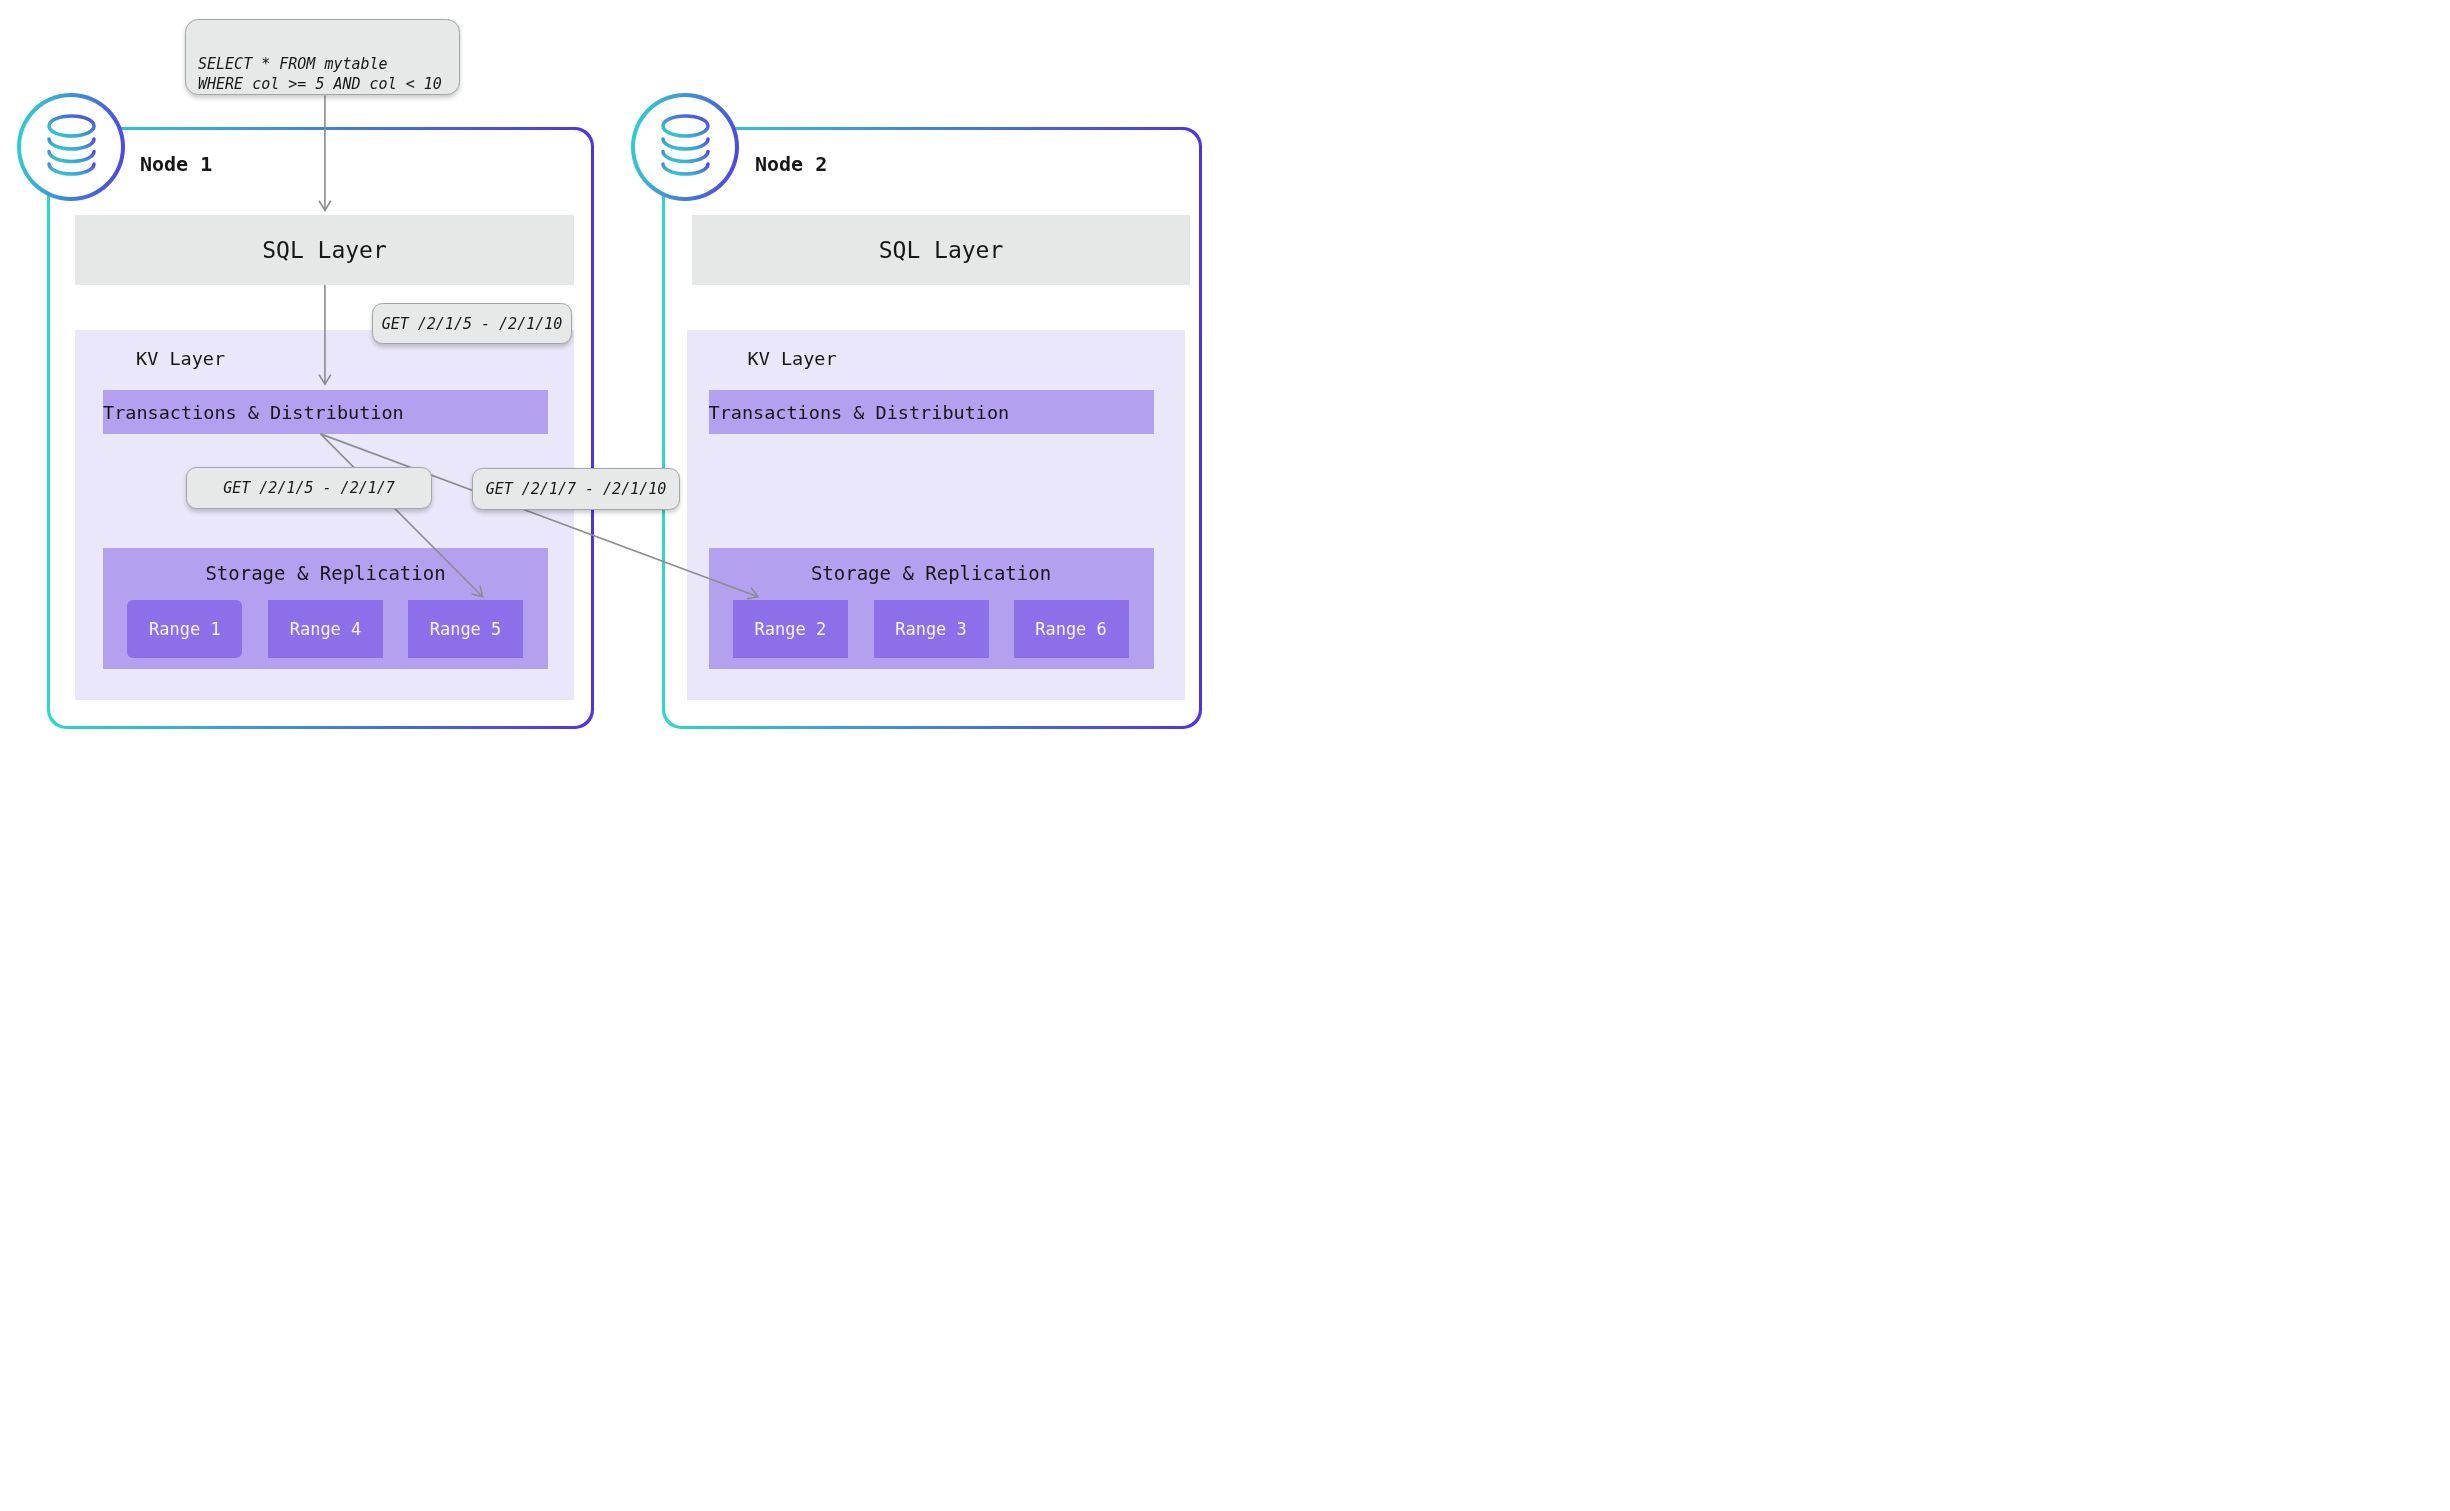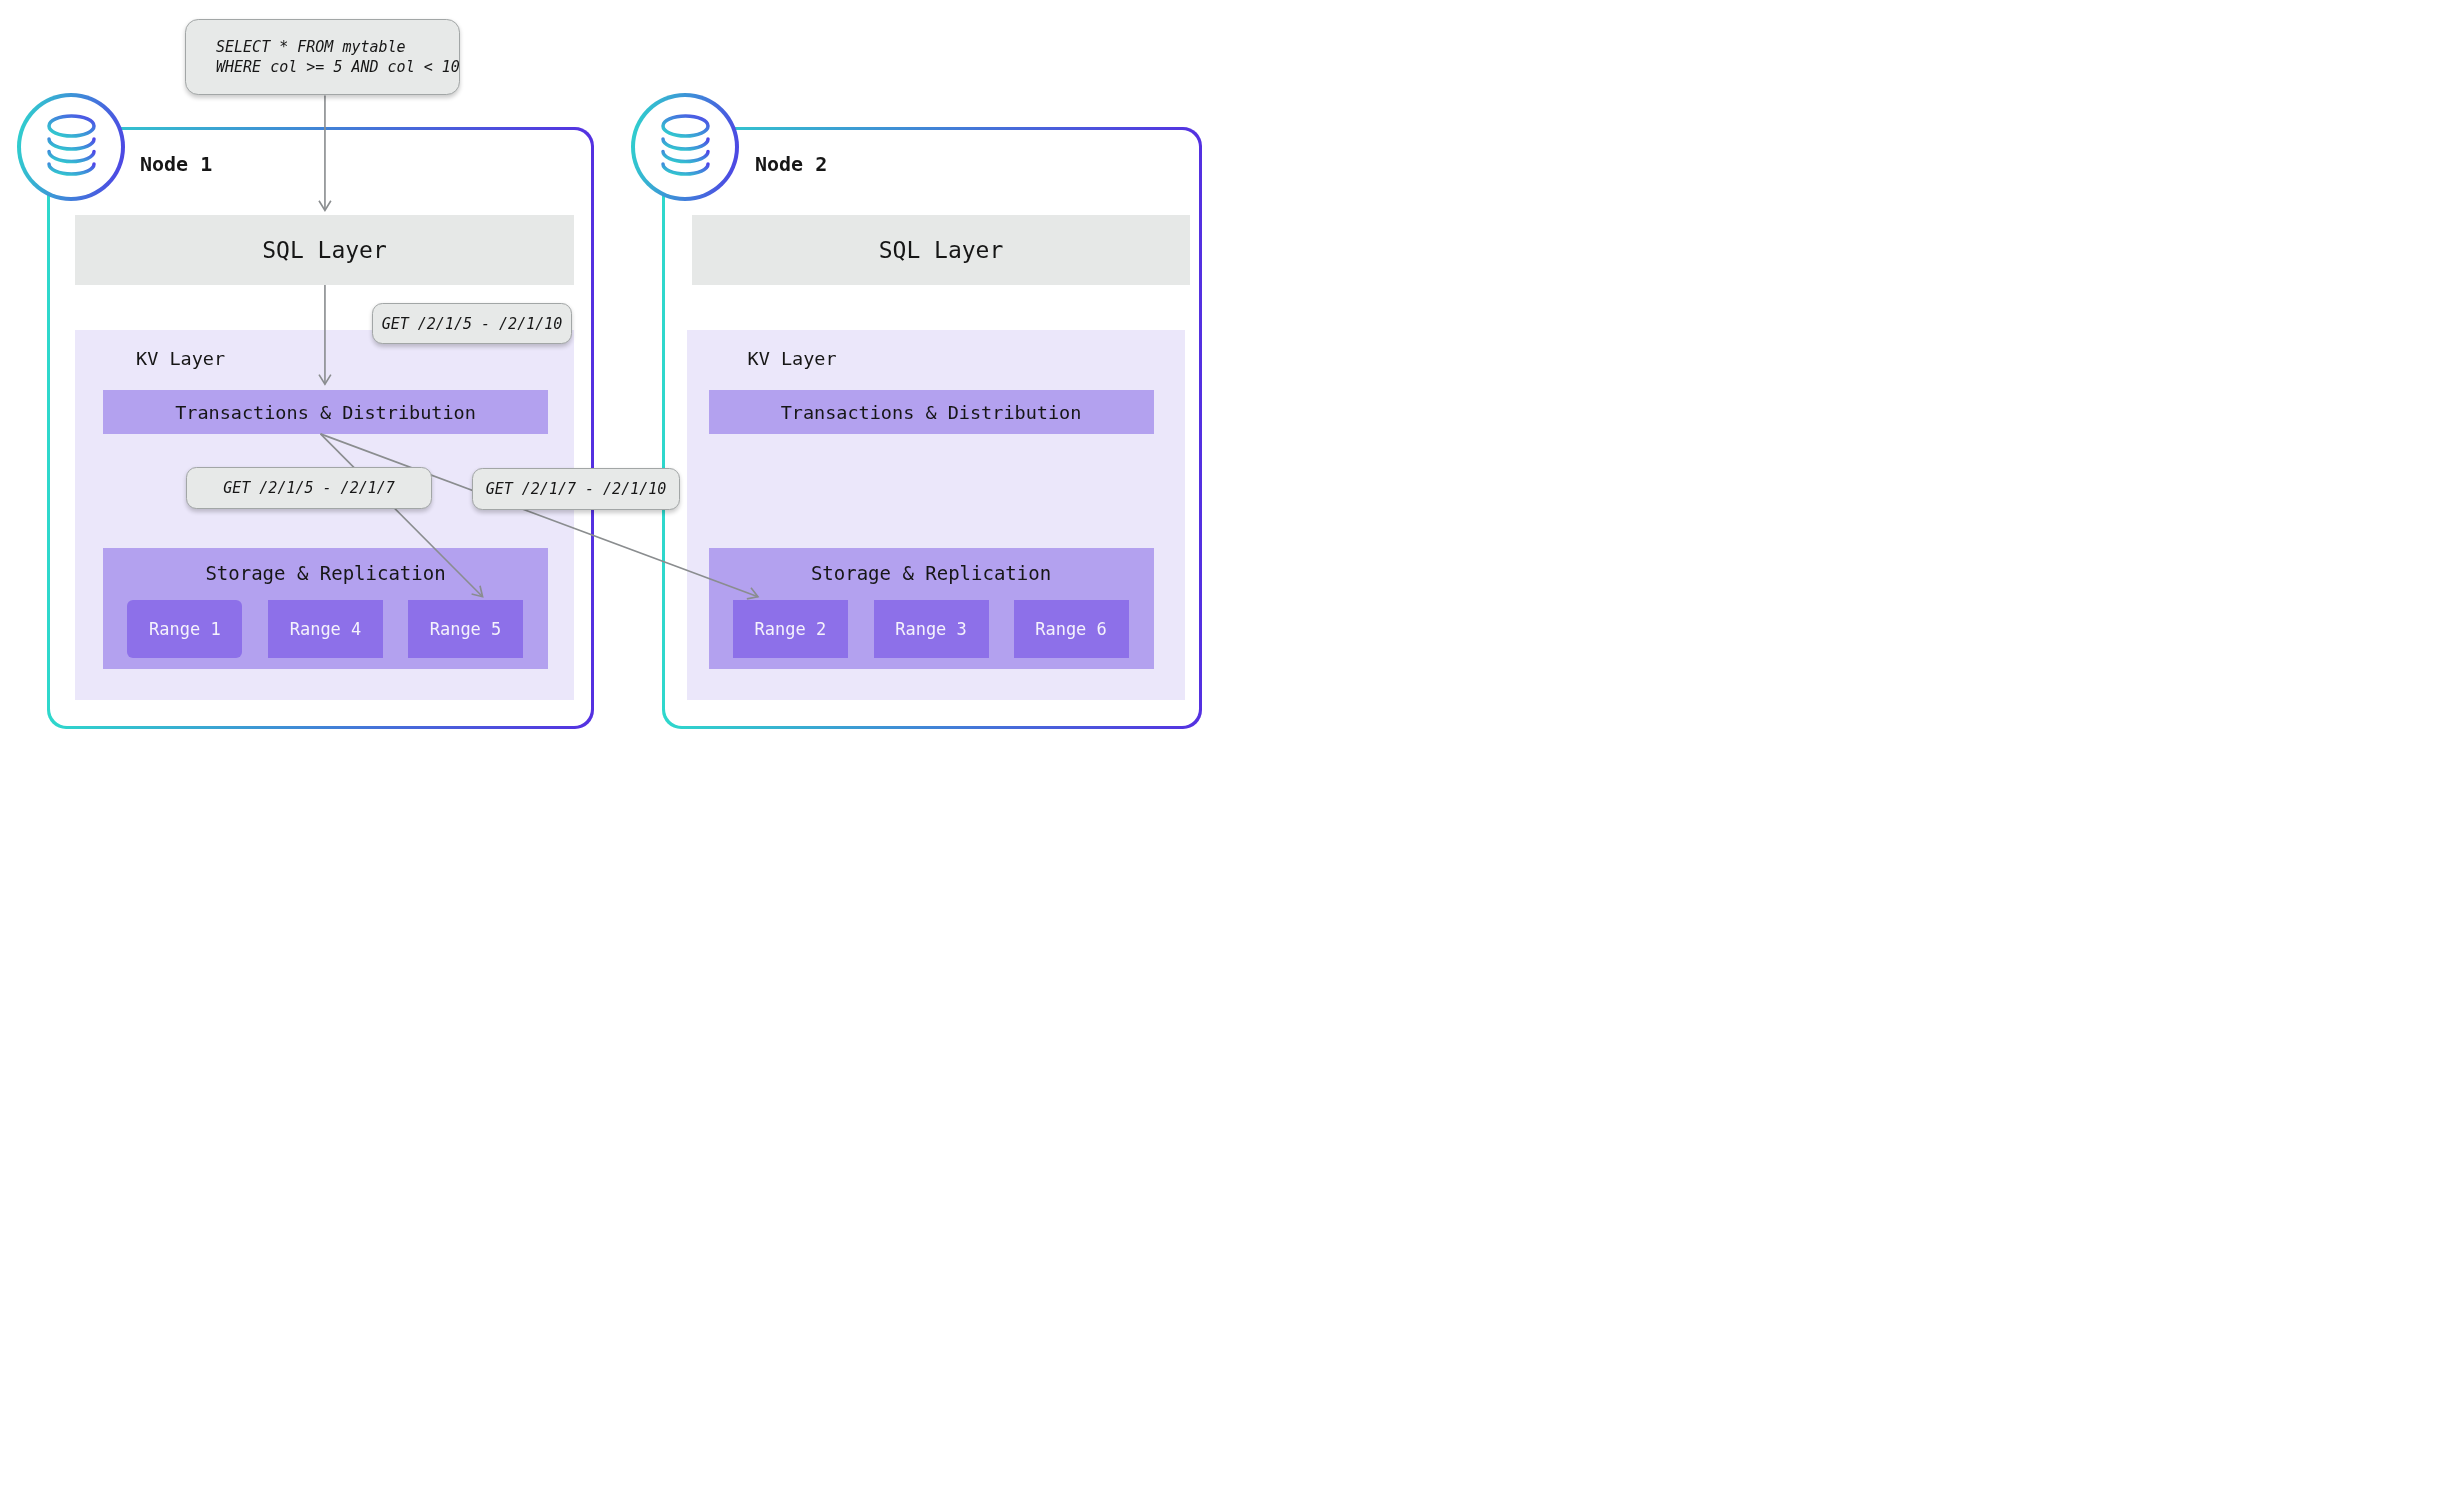--- a/index.html
+++ b/index.html
@@ -10,33 +10,33 @@
   .node{
     position:absolute;border-radius:19px;box-sizing:border-box;padding:3px;
     background:linear-gradient(90deg,#2ed8cc,#5430e1);z-index:1;
   }
   .node-inner{position:relative;width:100%;height:100%;background:#ffffff;border-radius:17px;}
   .node-title{position:absolute;font-size:20px;font-weight:bold;line-height:22px;white-space:nowrap;}
   .layer-box{position:absolute;box-sizing:border-box;}
   .sql-layer{background:#e6e8e7;display:flex;align-items:center;justify-content:center;font-size:23px;}
   .kv-layer{background:#ebe7fa;}
   .kv-label{position:absolute;font-size:18.5px;line-height:25px;white-space:nowrap;}
-  .purple-bar{position:absolute;background:#b3a1ef;display:flex;align-items:center;justify-content:center;font-size:18.5px;}
+  .purple-bar{position:absolute;background:#b3a1ef;display:flex;align-items:center;font-size:18.5px;}
   .storage-box{position:absolute;background:#b3a1ef;}
   .storage-label{position:absolute;left:0;right:0;text-align:center;font-size:19px;line-height:24px;}
   .range-box{position:absolute;background:#8d70e9;color:#f5f2fc;display:flex;align-items:center;justify-content:center;font-size:17px;}
   .pill{
     position:absolute;background:#e7e9e8;border:1.5px solid #a2a6a6;border-radius:10.4px;
     box-sizing:border-box;display:flex;align-items:center;justify-content:center;
     font-style:italic;font-size:15px;z-index:6;box-shadow:0 2.2px 4.4px rgba(0,0,0,0.2);
     white-space:nowrap;
   }
   .query-pill{
-    border-radius:13.3px;flex-direction:column;align-items:flex-start;justify-content:center;
-    padding-left:30px;line-height:20px;
+    border-radius:13.3px;flex-direction:column;align-items:flex-start;justify-content:flex-end;
+    padding-left:12px;line-height:20px;
   }
   .arrows{position:absolute;left:0;top:0;width:1225px;height:756px;z-index:5;pointer-events:none;}
   .badge{
     position:absolute;width:108px;height:108px;border-radius:50%;box-sizing:border-box;padding:3.7px;
     background:linear-gradient(100deg,#2ed8cc,#4f3ce5);z-index:7;
   }
   .badge-inner{width:100%;height:100%;border-radius:50%;background:#ffffff;display:flex;align-items:center;justify-content:center;}
 </style>
 </head>
 <body>

